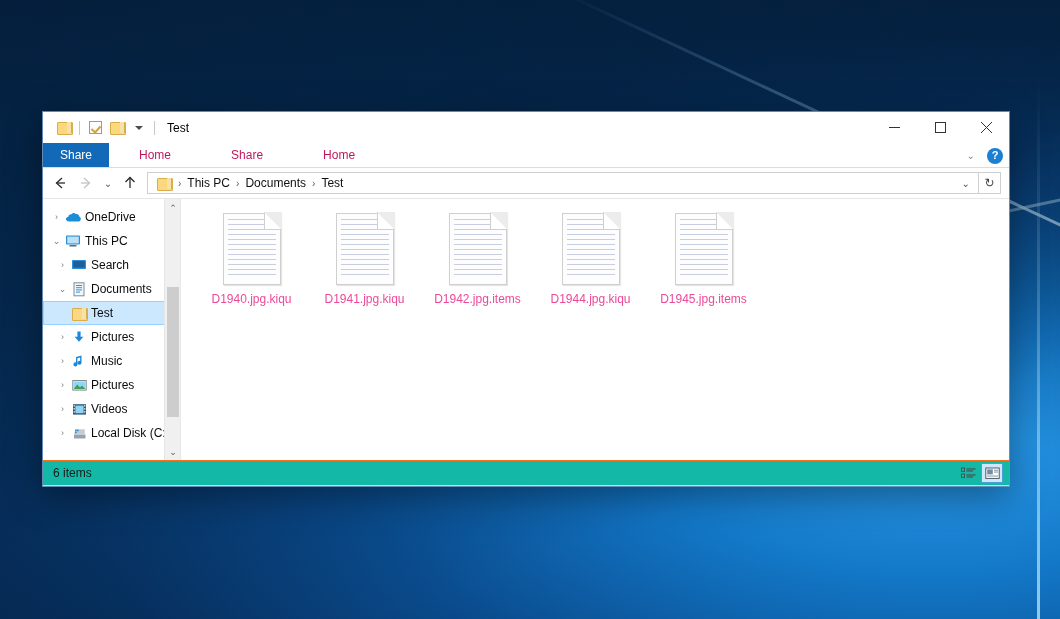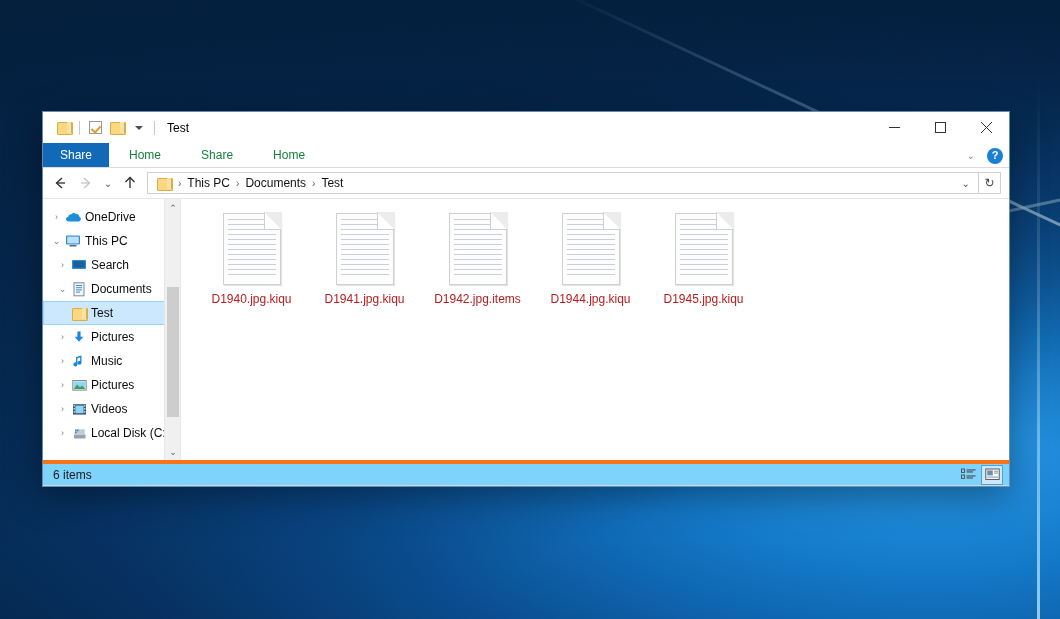--- a/index.html
+++ b/index.html
@@ -80,21 +80,21 @@
     color: #333; font-size: 13px; line-height: 1;
   }
   .wc svg { display: block; }
 
   
   .tabbar {
     height: 25px; display: flex; align-items: stretch; background: #fff;
     border-bottom: 1px solid #dcdcdc; flex: none; position: relative;
   }
   .tab {
-    padding: 0 20px; display: flex; align-items: center; font-size: 12px; color: #15803d;
+    padding: 0 30px; display: flex; align-items: center; font-size: 12px; color: #be185d;
   }
   .tab-file { background: #1269b8; color: #fff; padding: 0 17px; }
   .ribbon-right { position: absolute; right: 6px; top: 0; height: 25px; display: flex; align-items: center; gap: 8px; }
   .ribbon-collapse { color: #888; font-size: 10px; padding: 0 4px; }
   .help-ico {
     width: 16px; height: 16px; border-radius: 50%; background: #1b7fd4; color: #fff;
     font-size: 11px; font-weight: bold; display: flex; align-items: center; justify-content: center;
     line-height: 1;
   }
 
@@ -187,25 +187,25 @@
       #c9cfe0 0px, #c9cfe0 1px, transparent 1px, transparent 5px);
   }
   .doc-ico .fold-mask {
     position: absolute; right: -1px; top: -1px; width: 18px; height: 18px; background: #fff;
     border-left: 1px solid #cfcfcf; border-bottom: 1px solid #cfcfcf;
   }
   .doc-ico .fold {
     position: absolute; right: -1px; top: -1px; width: 0; height: 0;
     border-left: 18px solid transparent; border-top: 18px solid #ececec;
   }
-  .fname { font-size: 12px; color: #b91c1c; text-align: right; line-height: 15px; }
+  .fname { font-size: 12px; color: #ec4899; text-align: right; line-height: 15px; }
 
   
   .statusbar {
-    height: 25px; border-top: 4px solid #f97316; background: #7dd3fc;
+    height: 25px; border-top: 1px solid #f97316; background: #14b8a6;
     display: flex; align-items: center; padding: 0 6px 0 10px; flex: none;
     font-size: 12px; color: #1a1a1a;
   }
   .viewbtns { margin-left: auto; display: flex; align-items: center; gap: 2px; }
   .viewbtn {
     width: 22px; height: 20px; display: flex; align-items: center; justify-content: center;
     border: 1px solid transparent;
   }
   .viewbtn.active { background: #cce8ff; border: 1px solid #4d9fd6; }
   .win-bottom-accent { height: 1px; background: #cfd9e2; }
@@ -492,21 +492,21 @@
             <div class="fname">D1944.jpg.kiqu</div>
           </div>
 
           <div class="fileitem">
             <div class="doc-ico">
               <div class="page"></div>
                 <div class="lines"></div>
                 <div class="fold-mask"></div>
                 <div class="fold"></div>
             </div>
-            <div class="fname">D1945.jpg.kiqu</div>
+            <div class="fname">D1945.jpg.items</div>
           </div>
 
         </div>
       </div>
     </div>
 
     <div class="statusbar">
       <div>6 items</div>
       <div class="viewbtns">
         <div class="viewbtn">

